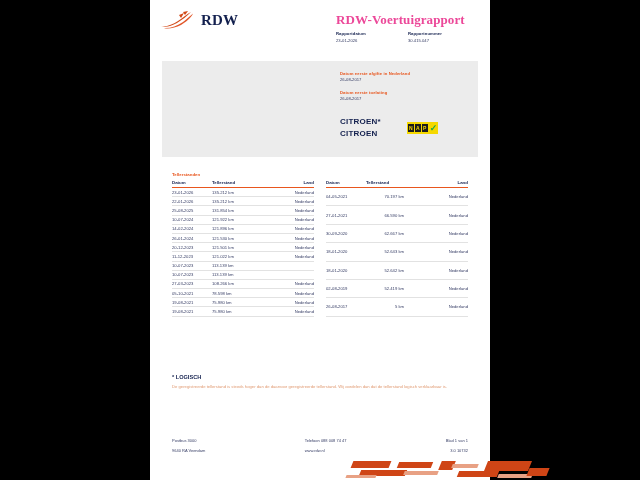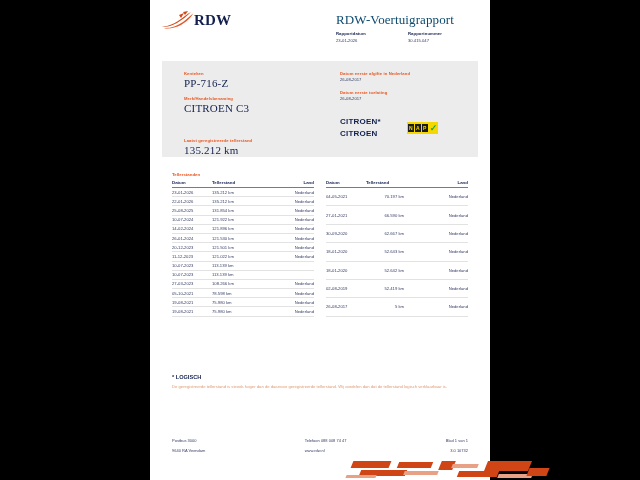--- a/index.html
+++ b/index.html
@@ -36,42 +36,44 @@
   .header {
     position: relative;
     height: 58px;
   }
   .logo-block {
     position: absolute;
     left: 10px;
     top: 10px;
     display: flex;
     align-items: center;
+    gap: 7px;
   }
   .logo-mark {
     width: 34px;
     height: 20px;
     position: relative;
   }
   .brand-word {
     font-family: "Liberation Serif", serif;
     font-size: 15px;
     font-weight: 700;
     color: #13204e;
     letter-spacing: .2px;
   }
   .doc-title {
     position: absolute;
     left: 186px;
     top: 12px;
     font-family: "Liberation Serif", serif;
     font-size: 13px;
-    color: #0c4a6e;
+    color: #ec4899;
     letter-spacing: .1px;
     white-space: nowrap;
+    font-weight: bold;
   }
   .meta-row {
     position: absolute;
     left: 186px;
     top: 31px;
     display: flex;
     gap: 20px;
   }
   .meta-cell { min-width: 52px; }
   .meta-label {
@@ -301,30 +303,20 @@
         </div>
         <div class="meta-cell">
           <div class="meta-label">Rapportnummer</div>
           <div class="meta-value">30.415.047</div>
         </div>
       </div>
     </div>
 
     <div class="card">
 
-      <div class="card-col-left">
-        <div class="field-label">Kenteken</div>
-        <div class="field-value-big">PP-716-Z</div>
-        <div class="field-label">Merk/Handelsbenaming</div>
-        <div class="field-value-big">CITROEN C3</div>
-        <div class="odo-block">
-          <div class="field-label">Laatst geregistreerde tellerstand</div>
-          <div class="field-value-big">135.212 km</div>
-        </div>
-      </div>
 
       <div class="card-col-right">
         <div class="field-label">Datum eerste afgifte in Nederland</div>
         <div class="field-value-small">26-08-2017</div>
         <div class="field-label">Datum eerste toelating</div>
         <div class="field-value-small">26-08-2017</div>
       </div>
 
       <div class="verdict-row">
         <div class="verdict-text">

